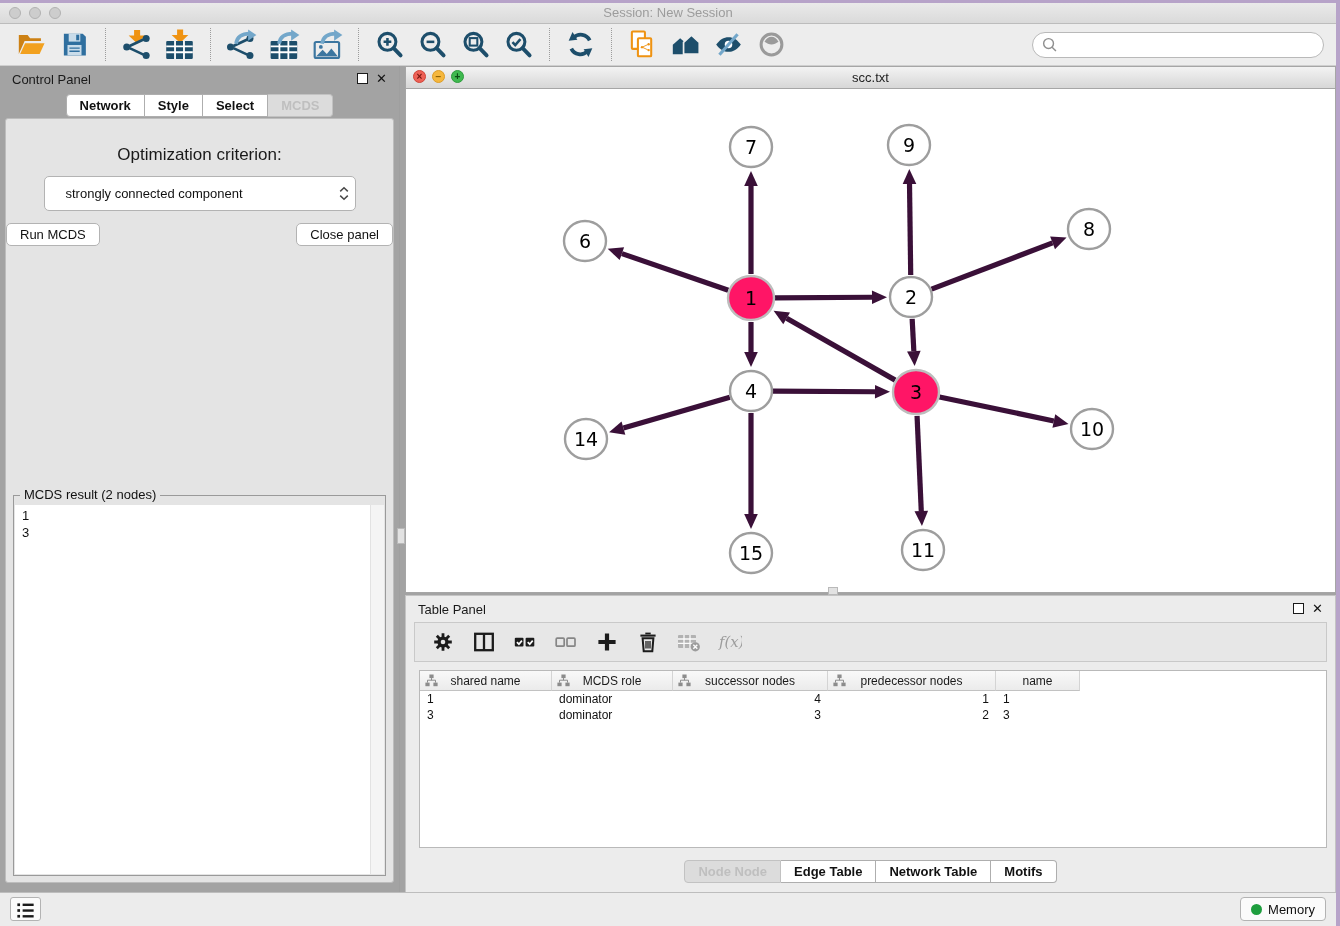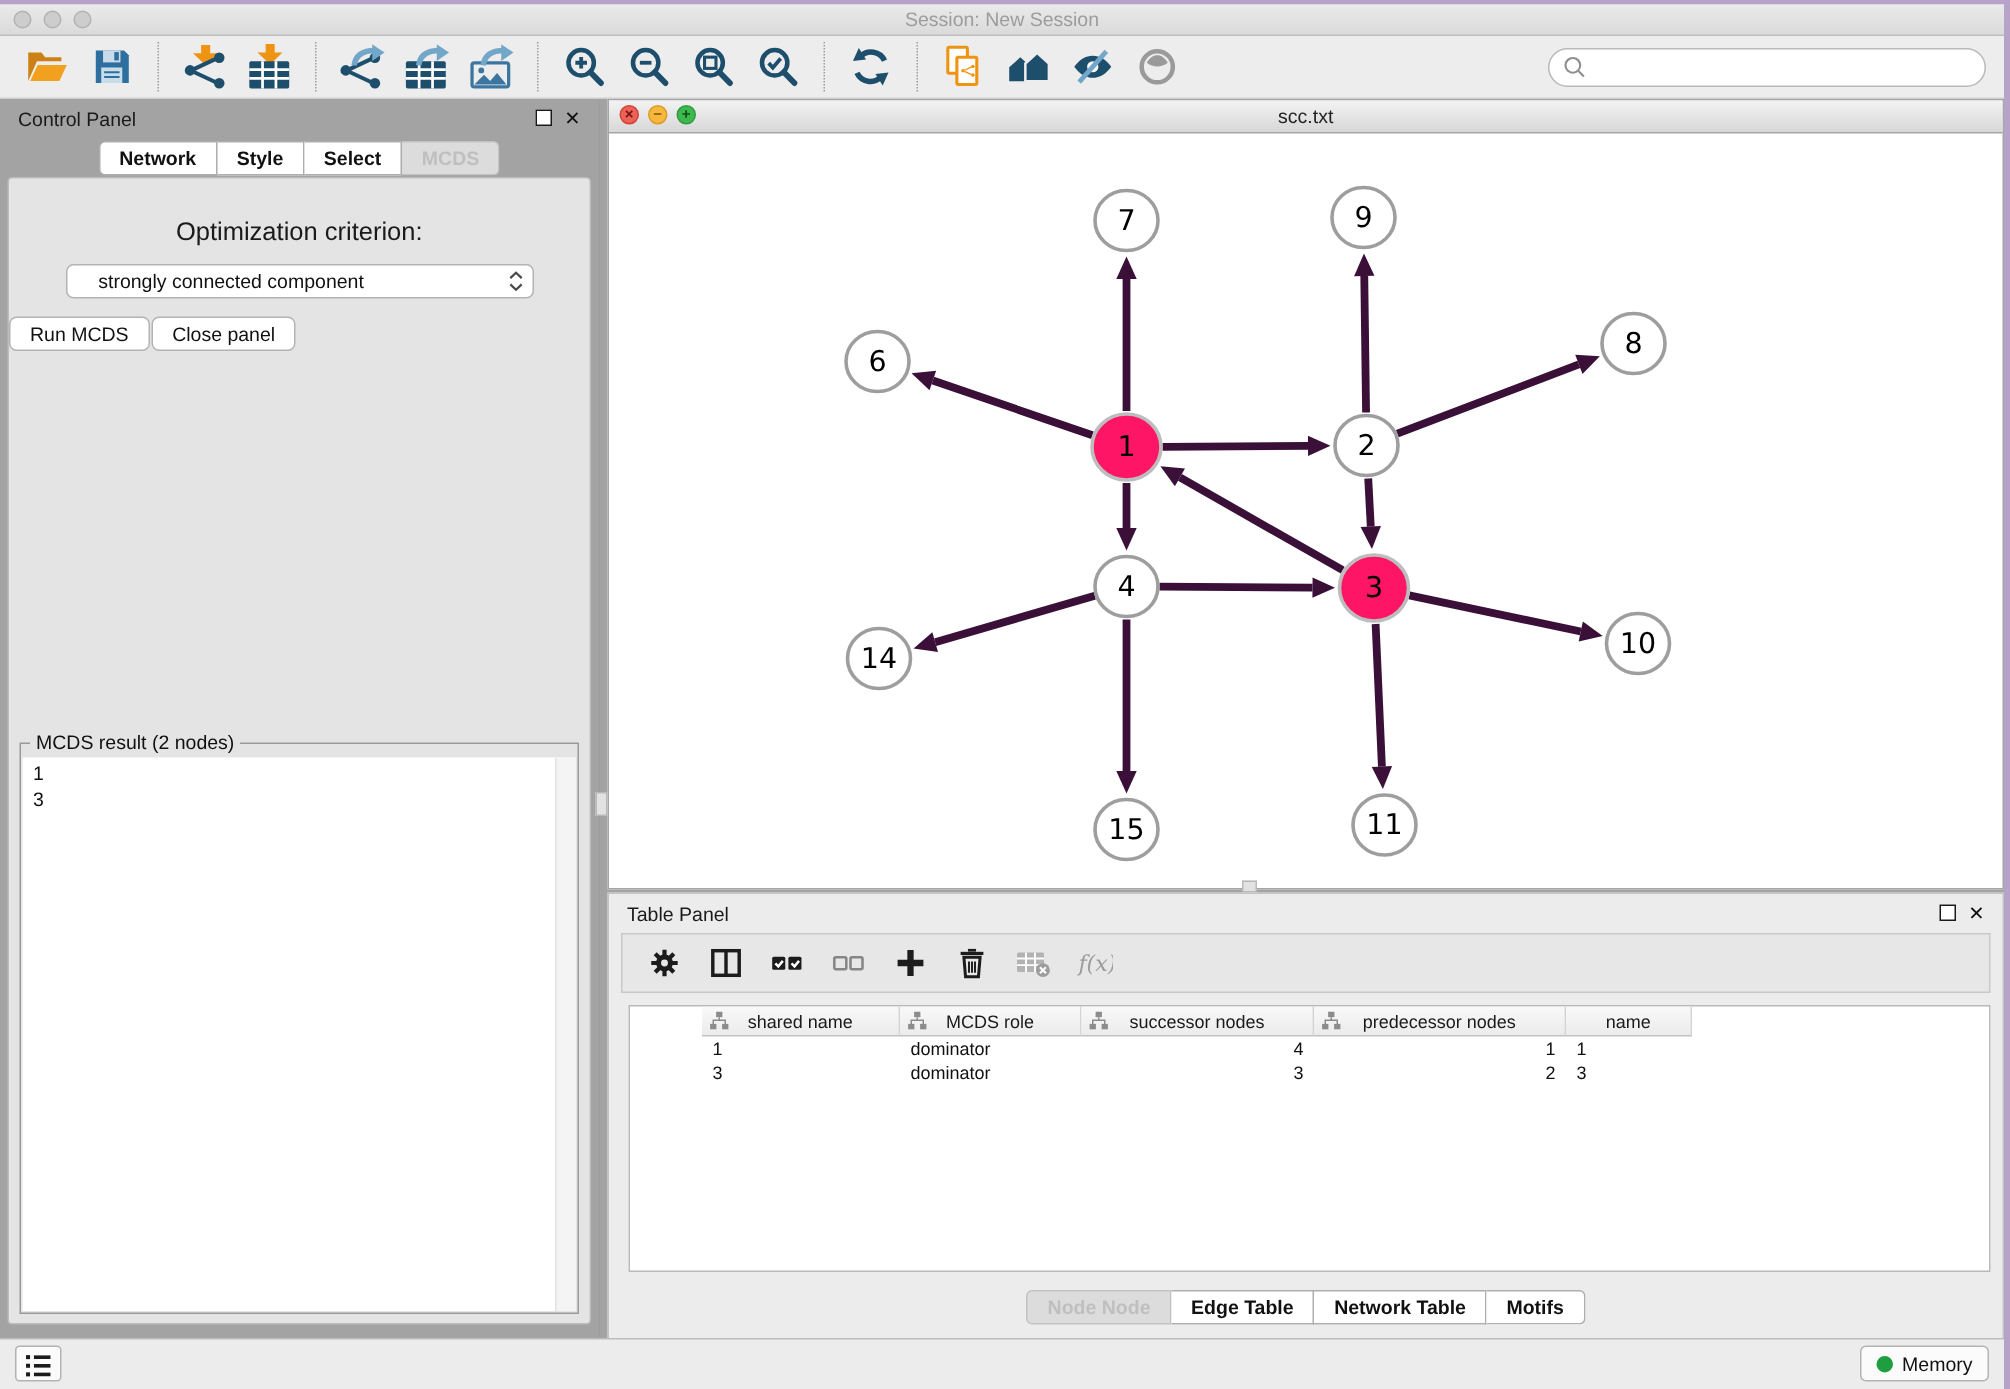--- a/index.html
+++ b/index.html
@@ -27,23 +27,23 @@
   .close-btn{font-size:13px;font-weight:bold;color:#111;line-height:11px;cursor:pointer;}
   
   .control-panel{position:absolute;left:0;top:0;width:400px;height:100%;border-right:1px solid #9f9f9f;box-sizing:border-box;}
   .cp-tabs{position:absolute;top:28px;left:0;right:0;display:flex;justify-content:center;z-index:2;}
   .tab{font-size:13px;font-weight:600;padding:3px 13px;background:#fff;border:1px solid #aeaeae;border-left-width:0;color:#111;cursor:pointer;font-family:inherit;}
   .tab:first-child{border-left-width:1px;border-radius:4px 0 0 4px;}
   .tab:last-child{border-radius:0 4px 4px 0;}
   .tab.active{background:#dcdcdc;color:#bfbfbf;border-color:#c2c2c2;}
   .cp-body{position:absolute;top:52px;left:5px;right:5px;bottom:10px;border:1px solid #bdbdbd;border-radius:3px;background:#e4e4e4;}
   .opt-label{margin-top:26px;text-align:center;font-size:17px;color:#1a1a1a;}
-  .dropdown{margin:11px auto 0;width:312px;height:23px;background:#fff;border:1px solid #b3b3b3;border-radius:5px;display:flex;align-items:center;padding:0 5px 0 21px;box-sizing:border-box;font-size:13px;color:#111;cursor:pointer;}
+  .dropdown{margin:11px auto 0;width:312px;height:35px;background:#fff;border:1px solid #b3b3b3;border-radius:5px;display:flex;align-items:center;padding:0 5px 0 21px;box-sizing:border-box;font-size:13px;color:#111;cursor:pointer;}
   .dropdown .stepper{margin-left:auto;display:flex;}
-  .btn-row{margin-top:12px;display:flex;justify-content:flex-start;gap:1px;}
+  .btn-row{margin-top:12px;display:flex;justify-content:space-between;gap:1px;}
   .pbtn{font-size:13px;font-family:inherit;background:#fff;border:1px solid #b3b3b3;border-radius:5px;padding:3px 13px;cursor:pointer;color:#111;}
   .result-group{position:absolute;left:7px;right:7px;top:376px;bottom:6px;border:1px solid #9a9a9a;}
   .result-legend{position:absolute;top:-9px;left:6px;background:#e4e4e4;padding:0 4px;font-size:13px;color:#111;}
   .result-area{position:absolute;left:1px;right:1px;top:9px;bottom:1px;background:#fff;overflow:hidden;}
   .result-lines{padding:2px 7px;font-size:13px;line-height:17px;color:#111;}
   .result-sb{position:absolute;right:0;top:0;bottom:0;width:13px;background:#f4f4f4;border-left:1px solid #e2e2e2;}
   
   .network-window{position:absolute;left:405px;top:0;width:931px;height:527px;background:#fff;border:1px solid #a6a6a6;box-sizing:border-box;}
   .net-titlebar{height:21px;background:linear-gradient(#f3f3f3,#d7d7d7);border-bottom:1px solid #a6a6a6;position:relative;}
   .net-lights{position:absolute;left:7px;top:3px;display:flex;gap:6px;}
@@ -54,21 +54,21 @@
   .net-title{text-align:center;font-size:13px;line-height:21px;color:#222;}
   .net-canvas{position:relative;width:929px;height:503px;overflow:hidden;}
   .v-grip{position:absolute;left:397px;top:462px;width:8px;height:16px;background:#e2e2e2;border:1px solid #b9b9b9;box-sizing:border-box;cursor:ew-resize;}
   .h-grip{position:absolute;left:828px;top:521px;width:10px;height:8px;background:#e2e2e2;border:1px solid #b9b9b9;box-sizing:border-box;cursor:ns-resize;}
   
   .table-panel{position:absolute;left:405px;top:529px;width:931px;bottom:0;background:#ececec;border:1px solid #c4c4c4;box-sizing:border-box;}
   .tp-toolbar{position:absolute;top:26px;left:8px;right:8px;height:40px;background:#e7e7e7;border:1px solid #c9c9c9;display:flex;align-items:center;padding-left:16px;box-sizing:border-box;}
   .tp-tool{width:24px;height:24px;margin-right:17px;background:none;border:none;padding:0;cursor:pointer;}
   .tp-tool.disabled{cursor:default;}
   .tp-tool svg{width:100%;height:100%;}
-  .tp-table{position:absolute;top:74px;left:13px;right:8px;height:176px;background:#fff;border:1px solid #b9b9b9;overflow:hidden;padding-left:48px;}
+  .tp-table{position:absolute;top:74px;left:13px;right:8px;height:176px;background:#fff;border:1px solid #b9b9b9;overflow:hidden;}
   .tp-head{display:flex;height:20px;}
   .th{box-sizing:border-box;background:linear-gradient(#f9f9f9,#ebebeb);border-right:1px solid #d4d4d4;border-bottom:1px solid #c2c2c2;position:relative;display:flex;align-items:center;justify-content:center;font-size:12px;color:#1a1a1a;}
   .th .tree{position:absolute;left:5px;top:3px;}
   .tr{display:flex;height:16px;}
   .td{box-sizing:border-box;font-size:12px;line-height:16px;color:#111;padding:0 7px;white-space:nowrap;overflow:hidden;}
   .tp-tabs{position:absolute;bottom:9px;left:0;right:0;display:flex;justify-content:center;}
   
   .status-bar{position:absolute;left:0;right:0;bottom:0;height:33px;background:#ececec;border-top:1px solid #bdbdbd;}
   .list-btn{position:absolute;left:10px;top:4px;width:31px;height:24px;background:#fbfbfb;border:1px solid #b3b3b3;border-radius:3px;padding:1px 3px;cursor:pointer;}
   .mem-btn{position:absolute;right:10px;top:4px;height:24px;background:#fbfbfb;border:1px solid #b3b3b3;border-radius:4px;display:flex;align-items:center;gap:6px;padding:0 10px;font-size:13px;color:#111;cursor:pointer;font-family:inherit;}

